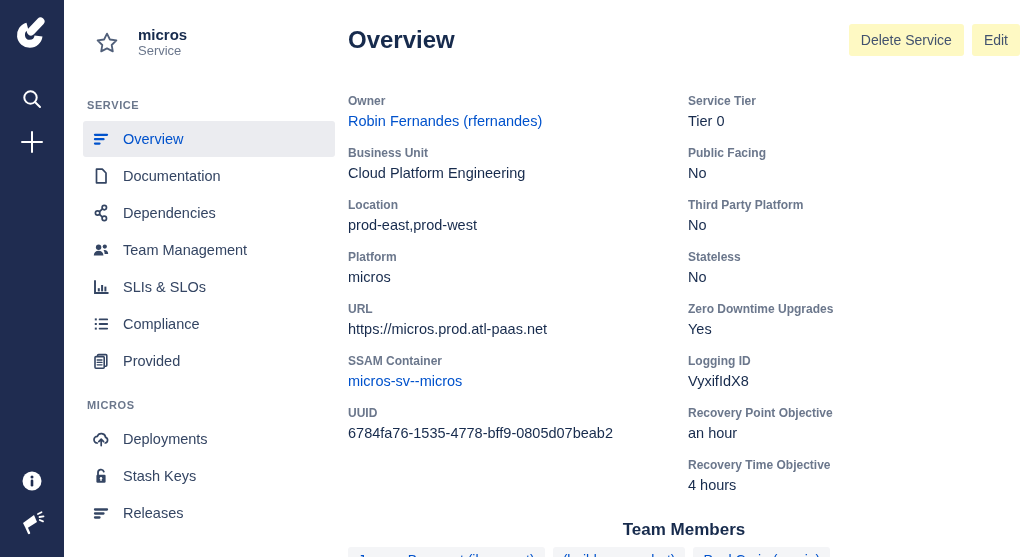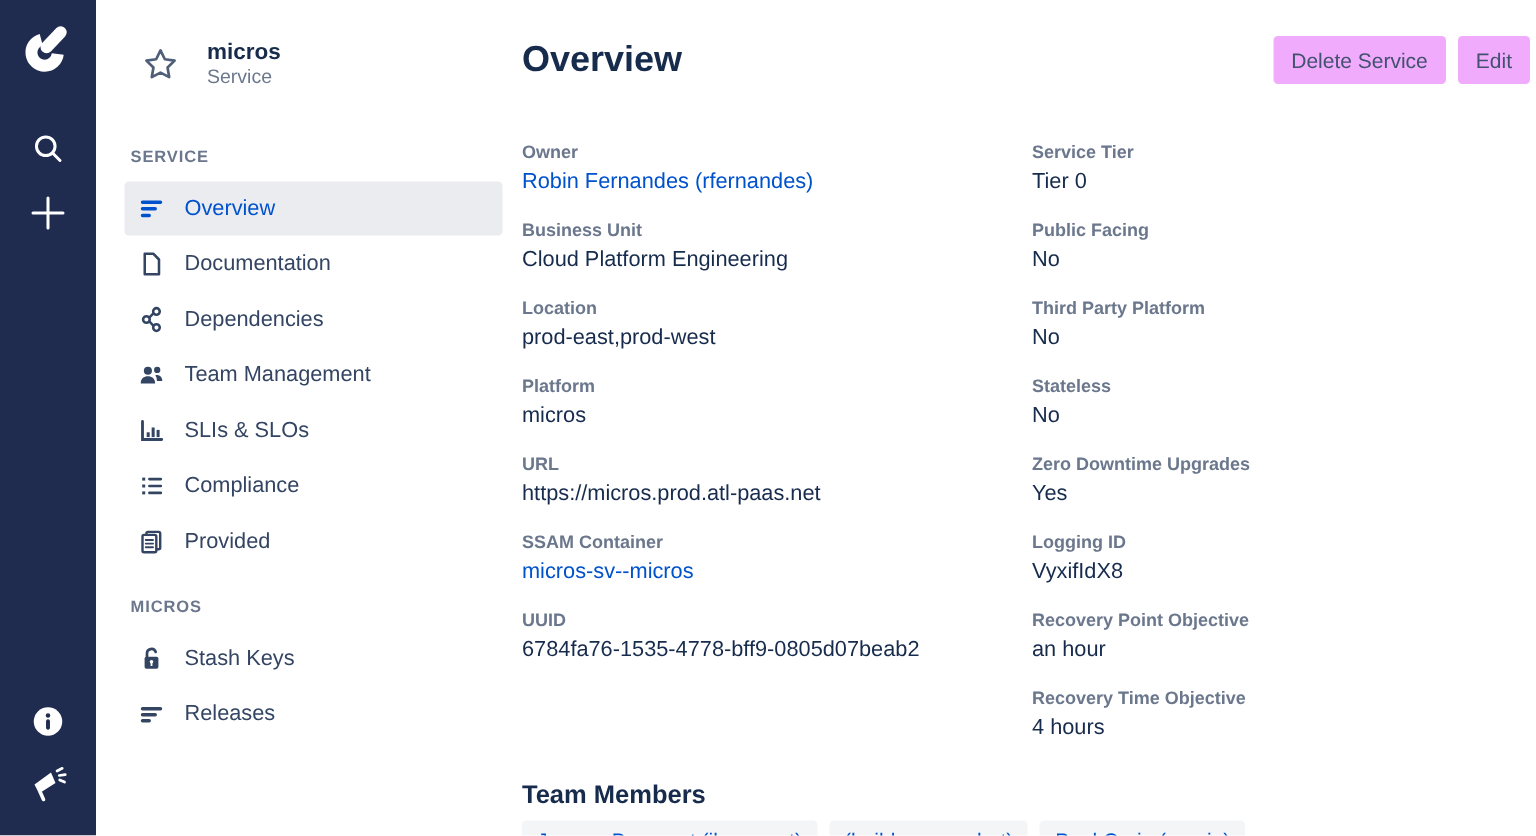--- a/index.html
+++ b/index.html
@@ -31,31 +31,31 @@
   .nav-item .nav-icon { width:18px; height:18px; display:flex; align-items:center; justify-content:center; margin-right:13px; flex:0 0 18px; }
   .nav-item .nav-label { font-size:14.5px; }
   .nav-item.selected { background:#EBECF0; color:#0052CC; }
   .nav-item svg { display:block; }
 
   
   .main { flex:1; padding:0 4px 0 1px; }
   .main-head { display:flex; align-items:flex-start; margin-top:24px; }
   .page-title { font-size:24px; font-weight:bold; color:#172B4D; line-height:32px; }
   .actions { margin-left:auto; display:flex; gap:8px; }
-  .btn { border:none; background:#f0abfc; color:#42526E; font-family:"Liberation Sans",sans-serif;
+  .btn { border:none; background:#fef9c3; color:#42526E; font-family:"Liberation Sans",sans-serif;
     font-size:14px; height:32px; padding:0 12px; border-radius:3px; cursor:pointer; }
 
   .fields { display:grid; grid-template-columns:340px 1fr; margin-top:38px; }
   .fcol { display:flex; flex-direction:column; }
   .field { height:52px; }
   .flabel { font-size:12px; font-weight:bold; color:#6B778C; margin-bottom:5px; }
   .fvalue { font-size:14.5px; color:#172B4D; }
   .fvalue.link { color:#0052CC; cursor:pointer; }
 
-  .team-title { font-size:17px; font-weight:bold; color:#172B4D; margin-top:10px; }
+  .team-title { font-size:17px; font-weight:bold; color:#172B4D; margin-top:10px;text-align:center; }
   .chips { display:flex; gap:8px; margin-top:7px; }
   .chip { background:#F4F5F7; color:#0052CC; font-size:14px; padding:5px 10px;
     border-radius:3px; white-space:nowrap; cursor:pointer; }
 </style>
 </head>
 <body>
 
 <div class="rail">
   <div class="logo">
     <svg width="36" height="36" viewBox="0 0 36 36">
@@ -177,20 +177,29 @@
         <rect x="5.6" y="2.6" width="9.2" height="11.6" rx="1" fill="none" stroke="currentColor" stroke-width="1.6"></rect>
         <rect x="3" y="4.6" width="9.2" height="11.6" rx="1" fill="#fff" stroke="currentColor" stroke-width="1.6"></rect>
         <path d="M5.2 8 H10 M5.2 10.4 H10 M5.2 12.8 H10" stroke="currentColor" stroke-width="1.3" stroke-linecap="round"></path>
       </svg>
     </span>
     <span class="nav-label">Provided</span>
   </div>
 
   <div class="sect-label second">MICROS</div>
 
+  <div class="nav-item">
+    <span class="nav-icon">
+      <svg width="18" height="18" viewBox="0 0 18 18">
+        <path d="M5.3 13 A3.3 3.3 0 0 1 5.3 6.4 A4.3 4.3 0 0 1 13.6 7.4 A2.9 2.9 0 0 1 13.2 13" fill="none" stroke="currentColor" stroke-width="1.7" stroke-linecap="round"></path>
+        <path d="M9.2 15.6 V9.4 M6.8 11.6 L9.2 9.2 L11.6 11.6" fill="none" stroke="currentColor" stroke-width="1.7" stroke-linecap="round" stroke-linejoin="round"></path>
+      </svg>
+    </span>
+    <span class="nav-label">Deployments</span>
+  </div>
 
   <div class="nav-item">
     <span class="nav-icon">
       <svg width="18" height="18" viewBox="0 0 18 18">
         <path d="M6 8 V5.8 A3 3 0 0 1 11.8 4.6" fill="none" stroke="currentColor" stroke-width="1.8" stroke-linecap="round"></path>
         <rect x="4.4" y="7.8" width="9.2" height="8" rx="1.2" fill="currentColor"></rect>
         <circle cx="9" cy="11.2" r="1.2" fill="#fff"></circle>
         <rect x="8.4" y="11.6" width="1.2" height="2.4" fill="#fff"></rect>
       </svg>
     </span>

